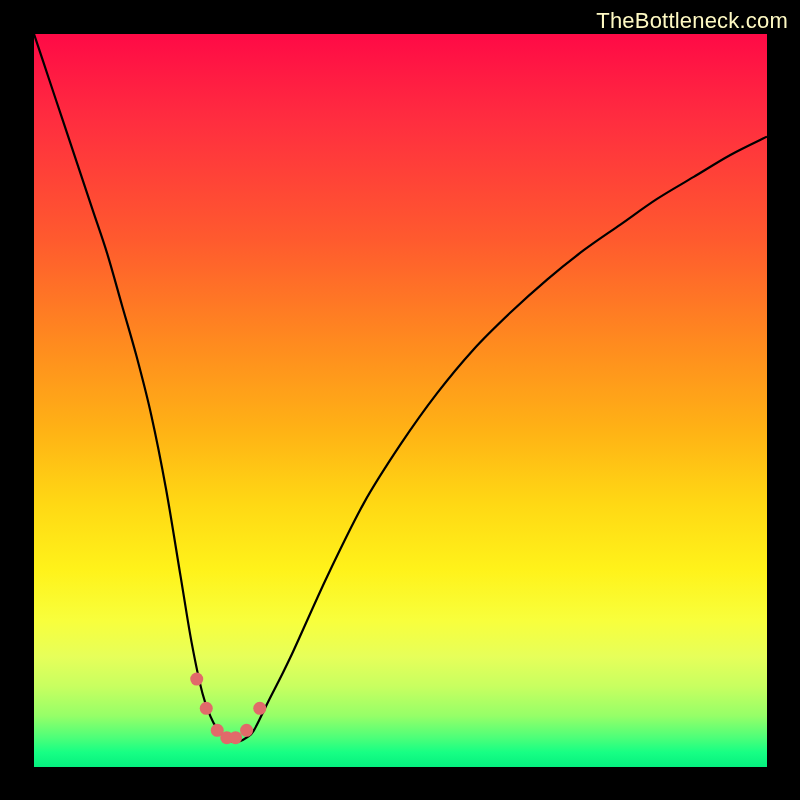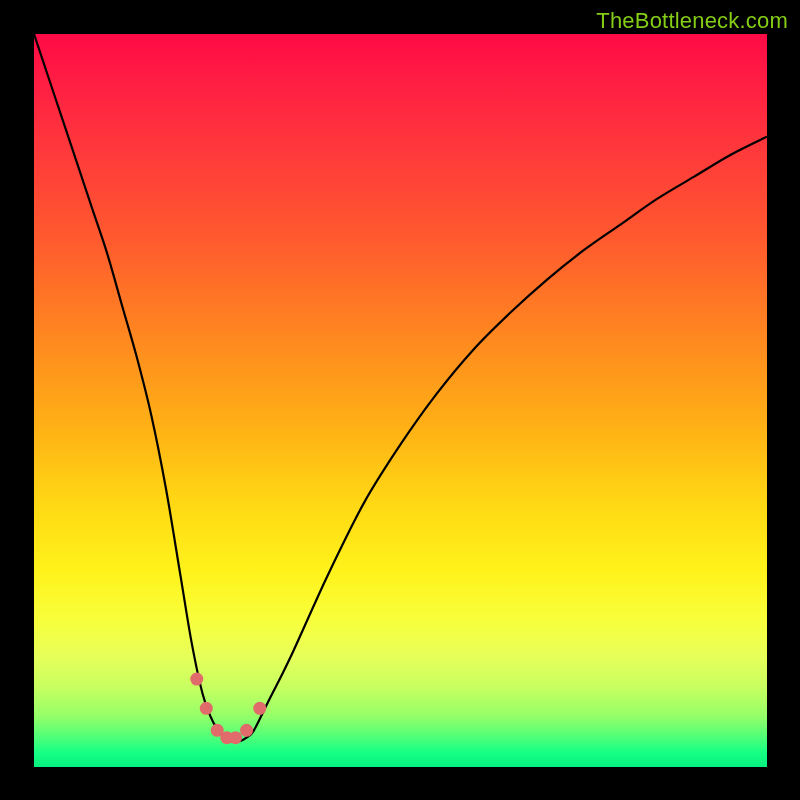--- a/index.html
+++ b/index.html
@@ -39,21 +39,21 @@
       #c8ff60 89%,
       #96ff68 93%,
       #4dff79 96%,
       #17ff84 98%,
       #05f07f 100%);
   }
   .watermark {
     position: absolute;
     right: 12px;
     top: 8px;
-    color: #84cc16;
+    color: #fef9c3;
     font-size: 22px;
     letter-spacing: 0.2px;
     user-select: none;
     text-align: center;
   }
   svg.curve {
     position: absolute;
     left: 0;
     top: 0;
     width: 733px;

